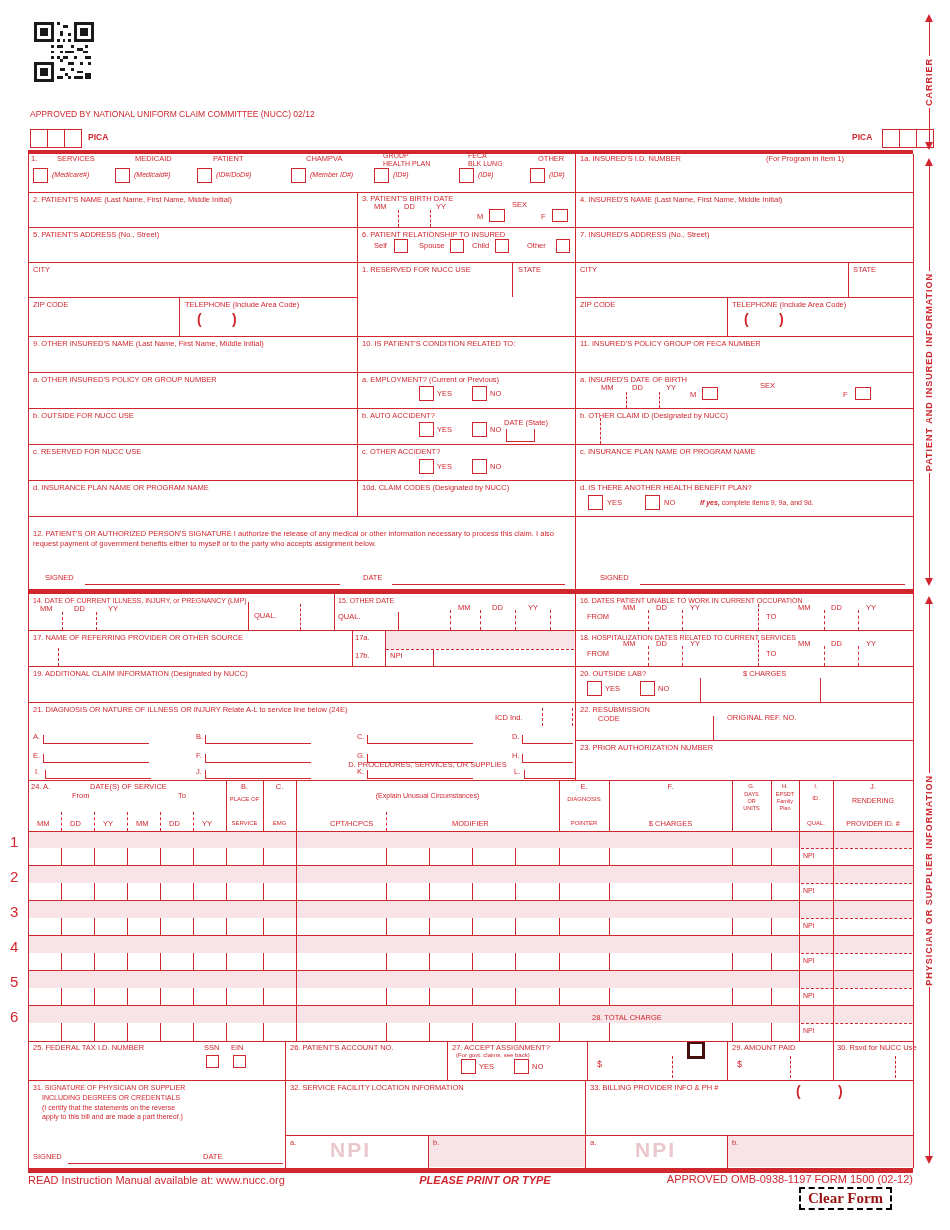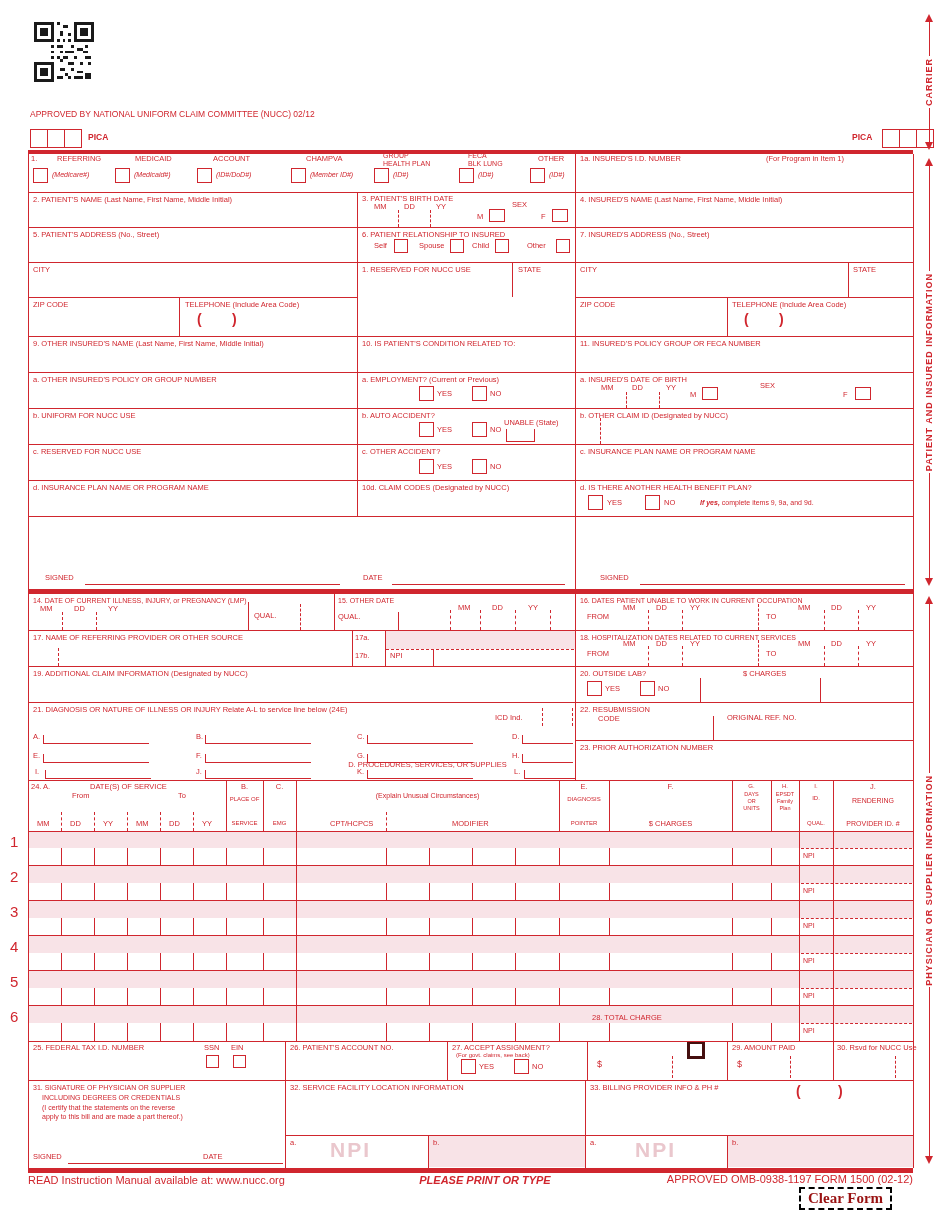--- a/index.html
+++ b/index.html
@@ -88,23 +88,23 @@
     </svg>
   </div>
 
   <div class="lb s85" style="left:30px;top:110px">APPROVED BY NATIONAL UNIFORM CLAIM COMMITTEE (NUCC) 02/12</div>
   <div class="picabox" style="left:30px;top:129px"></div>
   <div class="lb s85 b" style="left:88px;top:133px">PICA</div>
   <div class="lb s85 b" style="left:852px;top:133px">PICA</div>
   <div class="picabox" style="left:882px;top:129px"></div>
 
   <div class="lb" style="left:31px;top:155px">1.</div>
-  <div class="lb" style="left:57px;top:155px">REFERRING</div>
+  <div class="lb" style="left:57px;top:155px">SERVICES</div>
   <div class="lb" style="left:135px;top:155px">MEDICAID</div>
-  <div class="lb" style="left:213px;top:155px">ACCOUNT</div>
+  <div class="lb" style="left:213px;top:155px">PATIENT</div>
   <div class="lb" style="left:306px;top:155px">CHAMPVA</div>
   <div class="lb s7" style="left:383px;top:152px">GROUP</div>
   <div class="lb s7" style="left:383px;top:160px">HEALTH PLAN</div>
   <div class="lb s7" style="left:468px;top:152px">FECA</div>
   <div class="lb s7" style="left:468px;top:160px">BLK LUNG</div>
   <div class="lb" style="left:538px;top:155px">OTHER</div>
   <div class="cb" style="left:33px;top:168px"></div>
   <div class="cb" style="left:115px;top:168px"></div>
   <div class="cb" style="left:197px;top:168px"></div>
   <div class="cb" style="left:291px;top:168px"></div>
@@ -173,23 +173,23 @@
   <div class="lb" style="left:580px;top:376px">a. INSURED'S DATE OF BIRTH</div>
   <div class="lb" style="left:601px;top:384px">MM</div>
   <div class="lb" style="left:632px;top:384px">DD</div>
   <div class="lb" style="left:666px;top:384px">YY</div>
   <div class="lb" style="left:760px;top:382px">SEX</div>
   <div class="lb" style="left:690px;top:391px">M</div>
   <div class="cb cbMF" style="left:702px;top:387px"></div>
   <div class="lb" style="left:843px;top:391px">F</div>
   <div class="cb cbMF" style="left:855px;top:387px"></div>
 
-  <div class="lb" style="left:33px;top:412px">b. UNIFORM FOR NUCC USE</div>
+  <div class="lb" style="left:33px;top:412px">b. OUTSIDE FOR NUCC USE</div>
   <div class="lb" style="left:362px;top:412px">b. AUTO ACCIDENT?</div>
-  <div class="lb" style="left:504px;top:419px">UNABLE (State)</div>
+  <div class="lb" style="left:504px;top:419px">DATE (State)</div>
   <div class="placebox"></div>
   <div class="cb" style="left:419px;top:422px"></div>
   <div class="lb" style="left:437px;top:426px">YES</div>
   <div class="cb" style="left:472px;top:422px"></div>
   <div class="lb" style="left:490px;top:426px">NO</div>
   <div class="lb" style="left:580px;top:412px">b. OTHER CLAIM ID (Designated by NUCC)</div>
 
   <div class="lb" style="left:33px;top:448px">c. RESERVED FOR NUCC USE</div>
   <div class="lb" style="left:362px;top:448px">c. OTHER ACCIDENT?</div>
   <div class="cb" style="left:419px;top:459px"></div>
@@ -200,20 +200,21 @@
 
   <div class="lb" style="left:33px;top:484px">d. INSURANCE PLAN NAME OR PROGRAM NAME</div>
   <div class="lb" style="left:362px;top:484px">10d. CLAIM CODES (Designated by NUCC)</div>
   <div class="lb" style="left:580px;top:484px">d. IS THERE ANOTHER HEALTH BENEFIT PLAN?</div>
   <div class="cb" style="left:588px;top:495px"></div>
   <div class="lb" style="left:607px;top:499px">YES</div>
   <div class="cb" style="left:645px;top:495px"></div>
   <div class="lb" style="left:664px;top:499px">NO</div>
   <div class="lb s7" style="left:700px;top:499px"><span class="b i">If yes,</span><span> complete items 9, 9a, and 9d.</span></div>
 
+  <div class="para" style="left:33px;top:529px;width:537px">12. PATIENT'S OR AUTHORIZED PERSON'S SIGNATURE  I authorize the release of any medical or other information necessary to process this claim. I also request payment of government benefits either to myself or to the party who accepts assignment below.</div>
   <div class="lb" style="left:45px;top:574px">SIGNED</div>
   <div class="lb" style="left:363px;top:574px">DATE</div>
   <div class="lb" style="left:600px;top:574px">SIGNED</div>
 
   <div class="lb s7" style="left:33px;top:597px">14. DATE OF CURRENT ILLNESS, INJURY, or PREGNANCY (LMP)</div>
   <div class="lb" style="left:40px;top:605px">MM</div>
   <div class="lb" style="left:74px;top:605px">DD</div>
   <div class="lb" style="left:108px;top:605px">YY</div>
   <div class="lb" style="left:254px;top:612px">QUAL.</div>
   <div class="lb s7" style="left:338px;top:597px">15. OTHER DATE</div>

